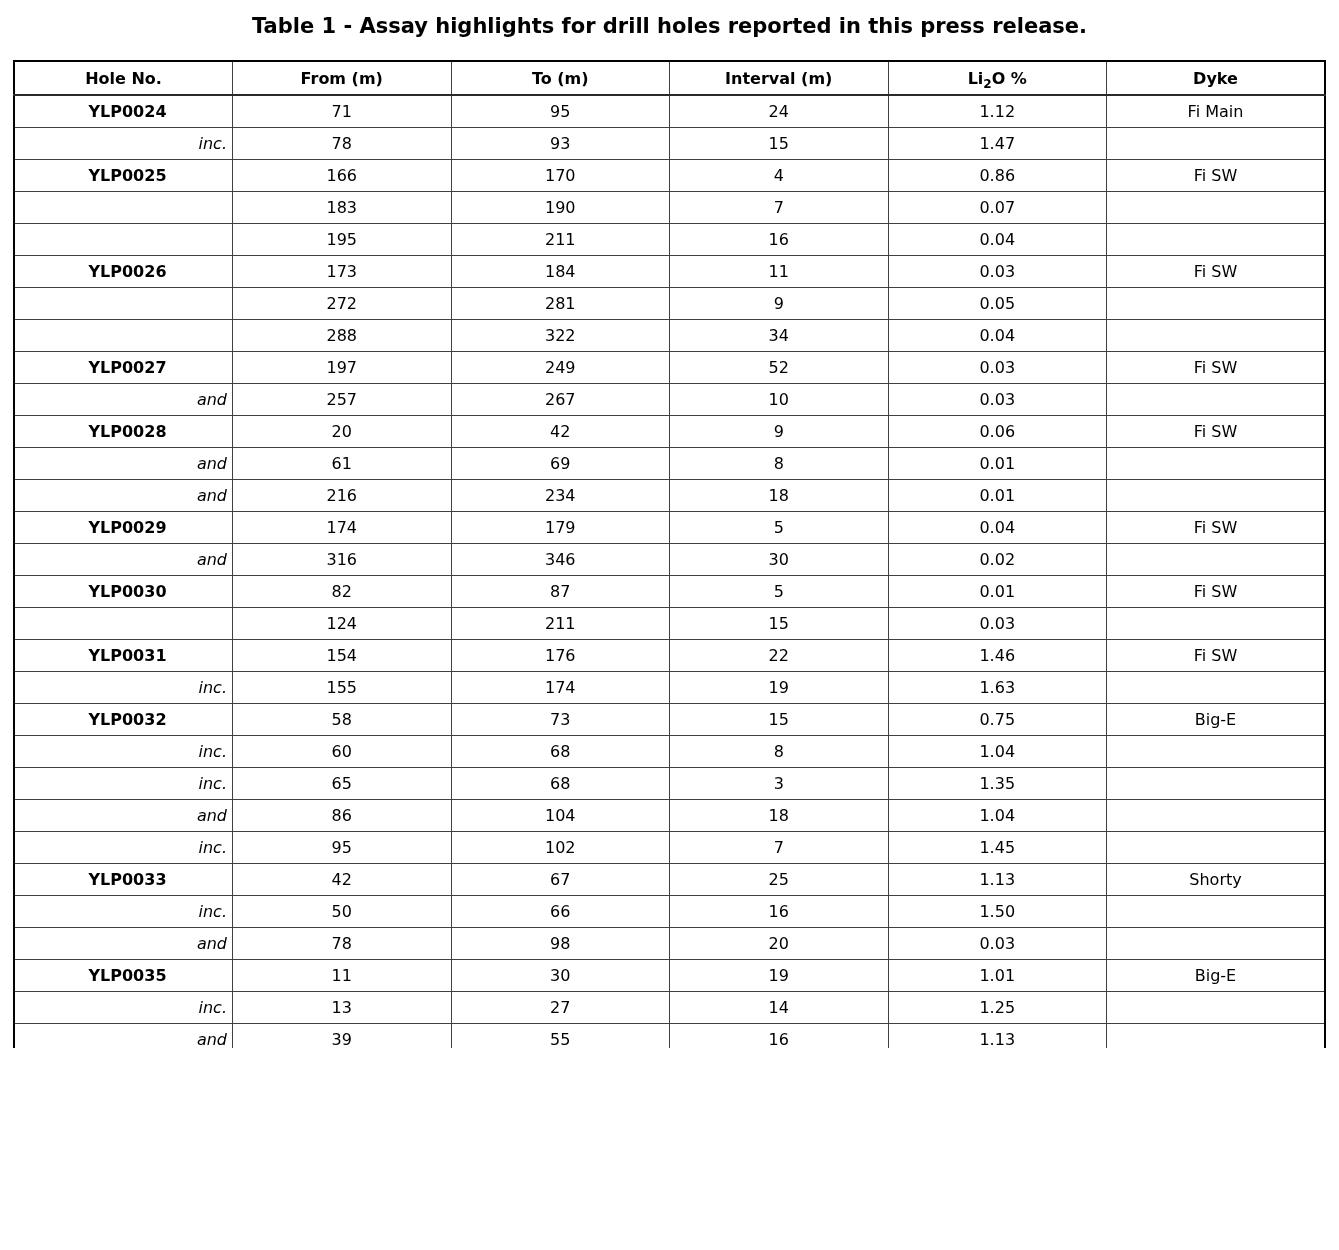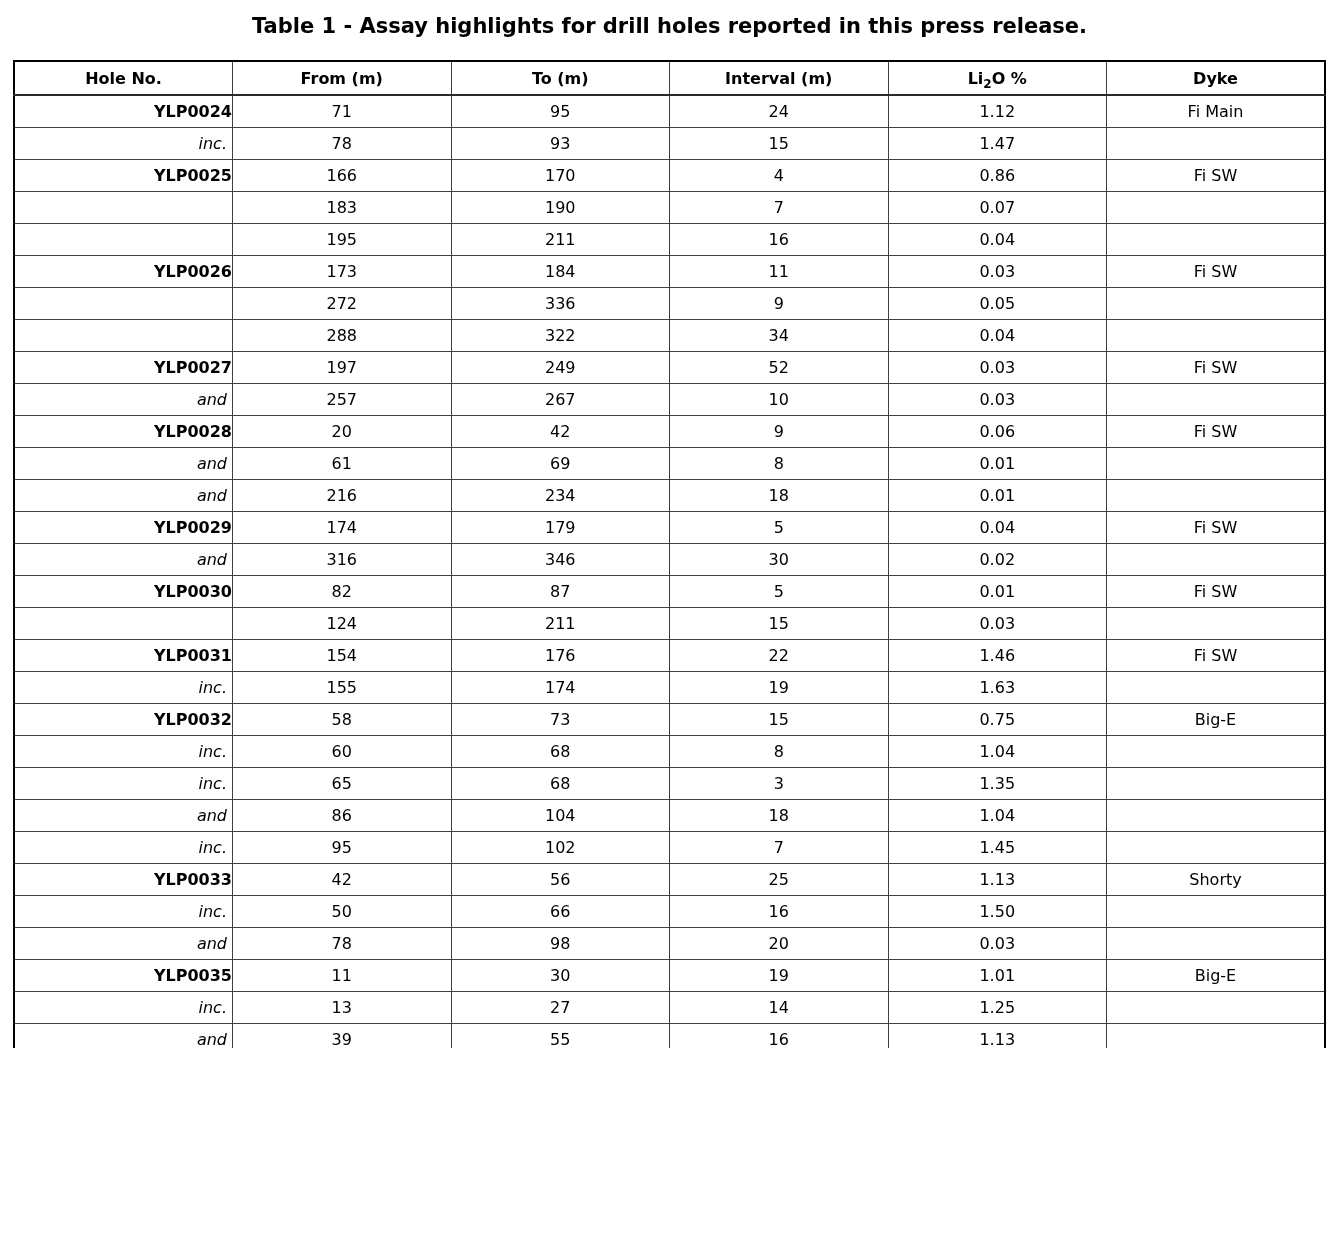--- a/index.html
+++ b/index.html
@@ -46,21 +46,21 @@
   }
   td {
     height: 32px;
     text-align: center;
     vertical-align: middle;
   }
   sub {
     font-size: 12px;
     line-height: 0;
   }
-  td.c-hole { text-align: right; }
+  td.c-hole { text-align: center; }
   td.c-hole.hole {
     font-weight: bold;
     padding-left: 8px;
   }
   td.c-hole.qualifier {
     font-style: italic;
     text-align: right;
     padding-right: 5px;
     padding-left: 8px;
   }
@@ -127,21 +127,21 @@
     <td class="c-hole hole">YLP0026</td>
     <td class="c-num">173</td>
     <td class="c-num">184</td>
     <td class="c-num">11</td>
     <td class="c-num">0.03</td>
     <td class="c-dyke">Fi SW</td>
   </tr>
         <tr>
     <td class="c-hole blank"></td>
     <td class="c-num">272</td>
-    <td class="c-num">336</td>
+    <td class="c-num">281</td>
     <td class="c-num">9</td>
     <td class="c-num">0.05</td>
     <td class="c-dyke"></td>
   </tr>
         <tr>
     <td class="c-hole blank"></td>
     <td class="c-num">288</td>
     <td class="c-num">322</td>
     <td class="c-num">34</td>
     <td class="c-num">0.04</td>
@@ -271,21 +271,21 @@
     <td class="c-hole qualifier">inc.</td>
     <td class="c-num">95</td>
     <td class="c-num">102</td>
     <td class="c-num">7</td>
     <td class="c-num">1.45</td>
     <td class="c-dyke"></td>
   </tr>
         <tr>
     <td class="c-hole hole">YLP0033</td>
     <td class="c-num">42</td>
-    <td class="c-num">56</td>
+    <td class="c-num">67</td>
     <td class="c-num">25</td>
     <td class="c-num">1.13</td>
     <td class="c-dyke">Shorty</td>
   </tr>
         <tr>
     <td class="c-hole qualifier">inc.</td>
     <td class="c-num">50</td>
     <td class="c-num">66</td>
     <td class="c-num">16</td>
     <td class="c-num">1.50</td>

